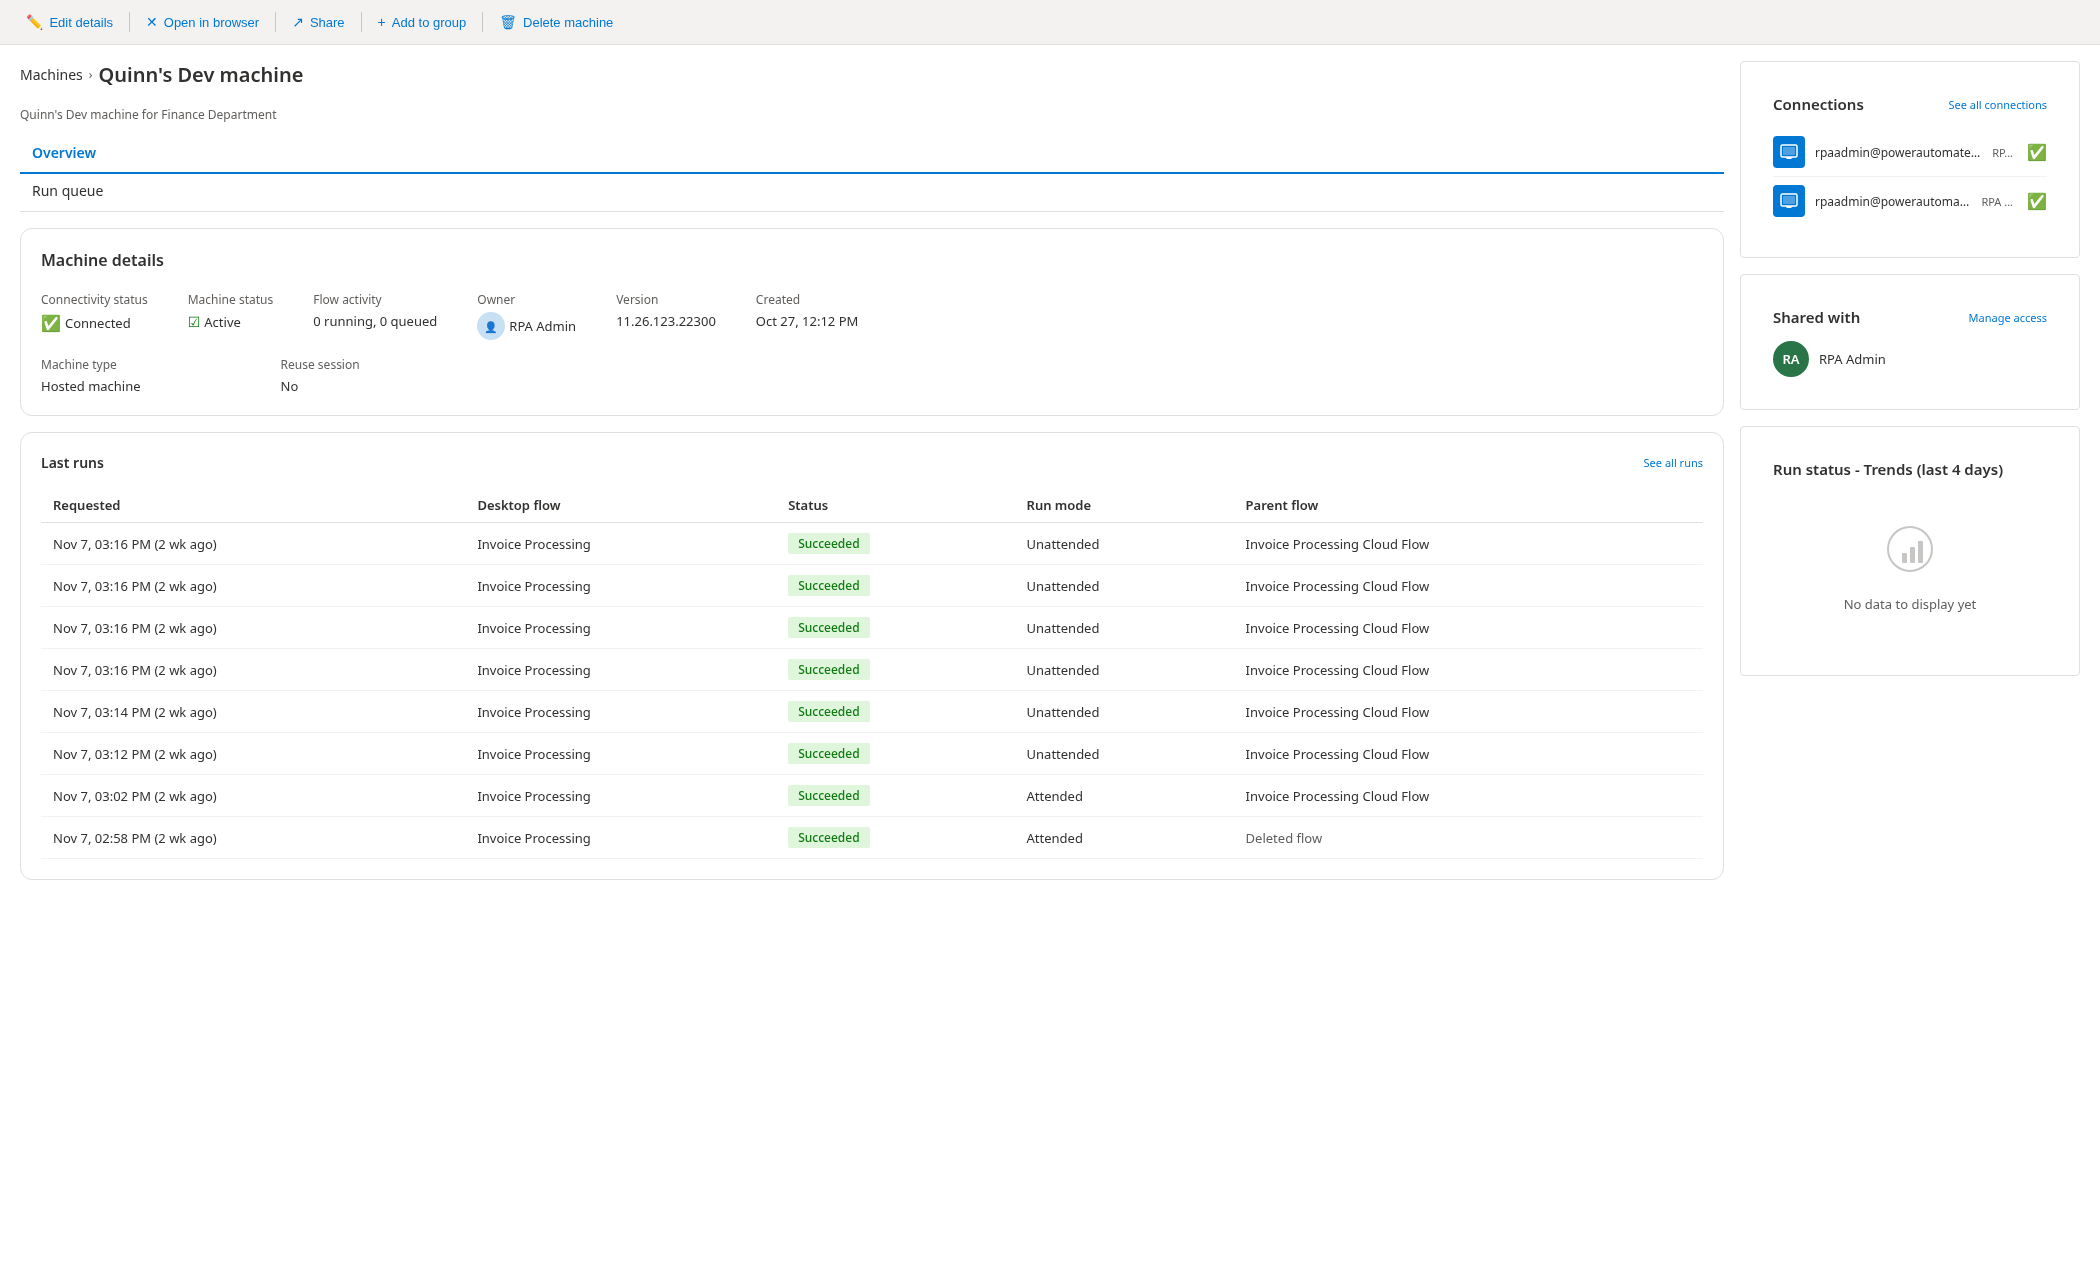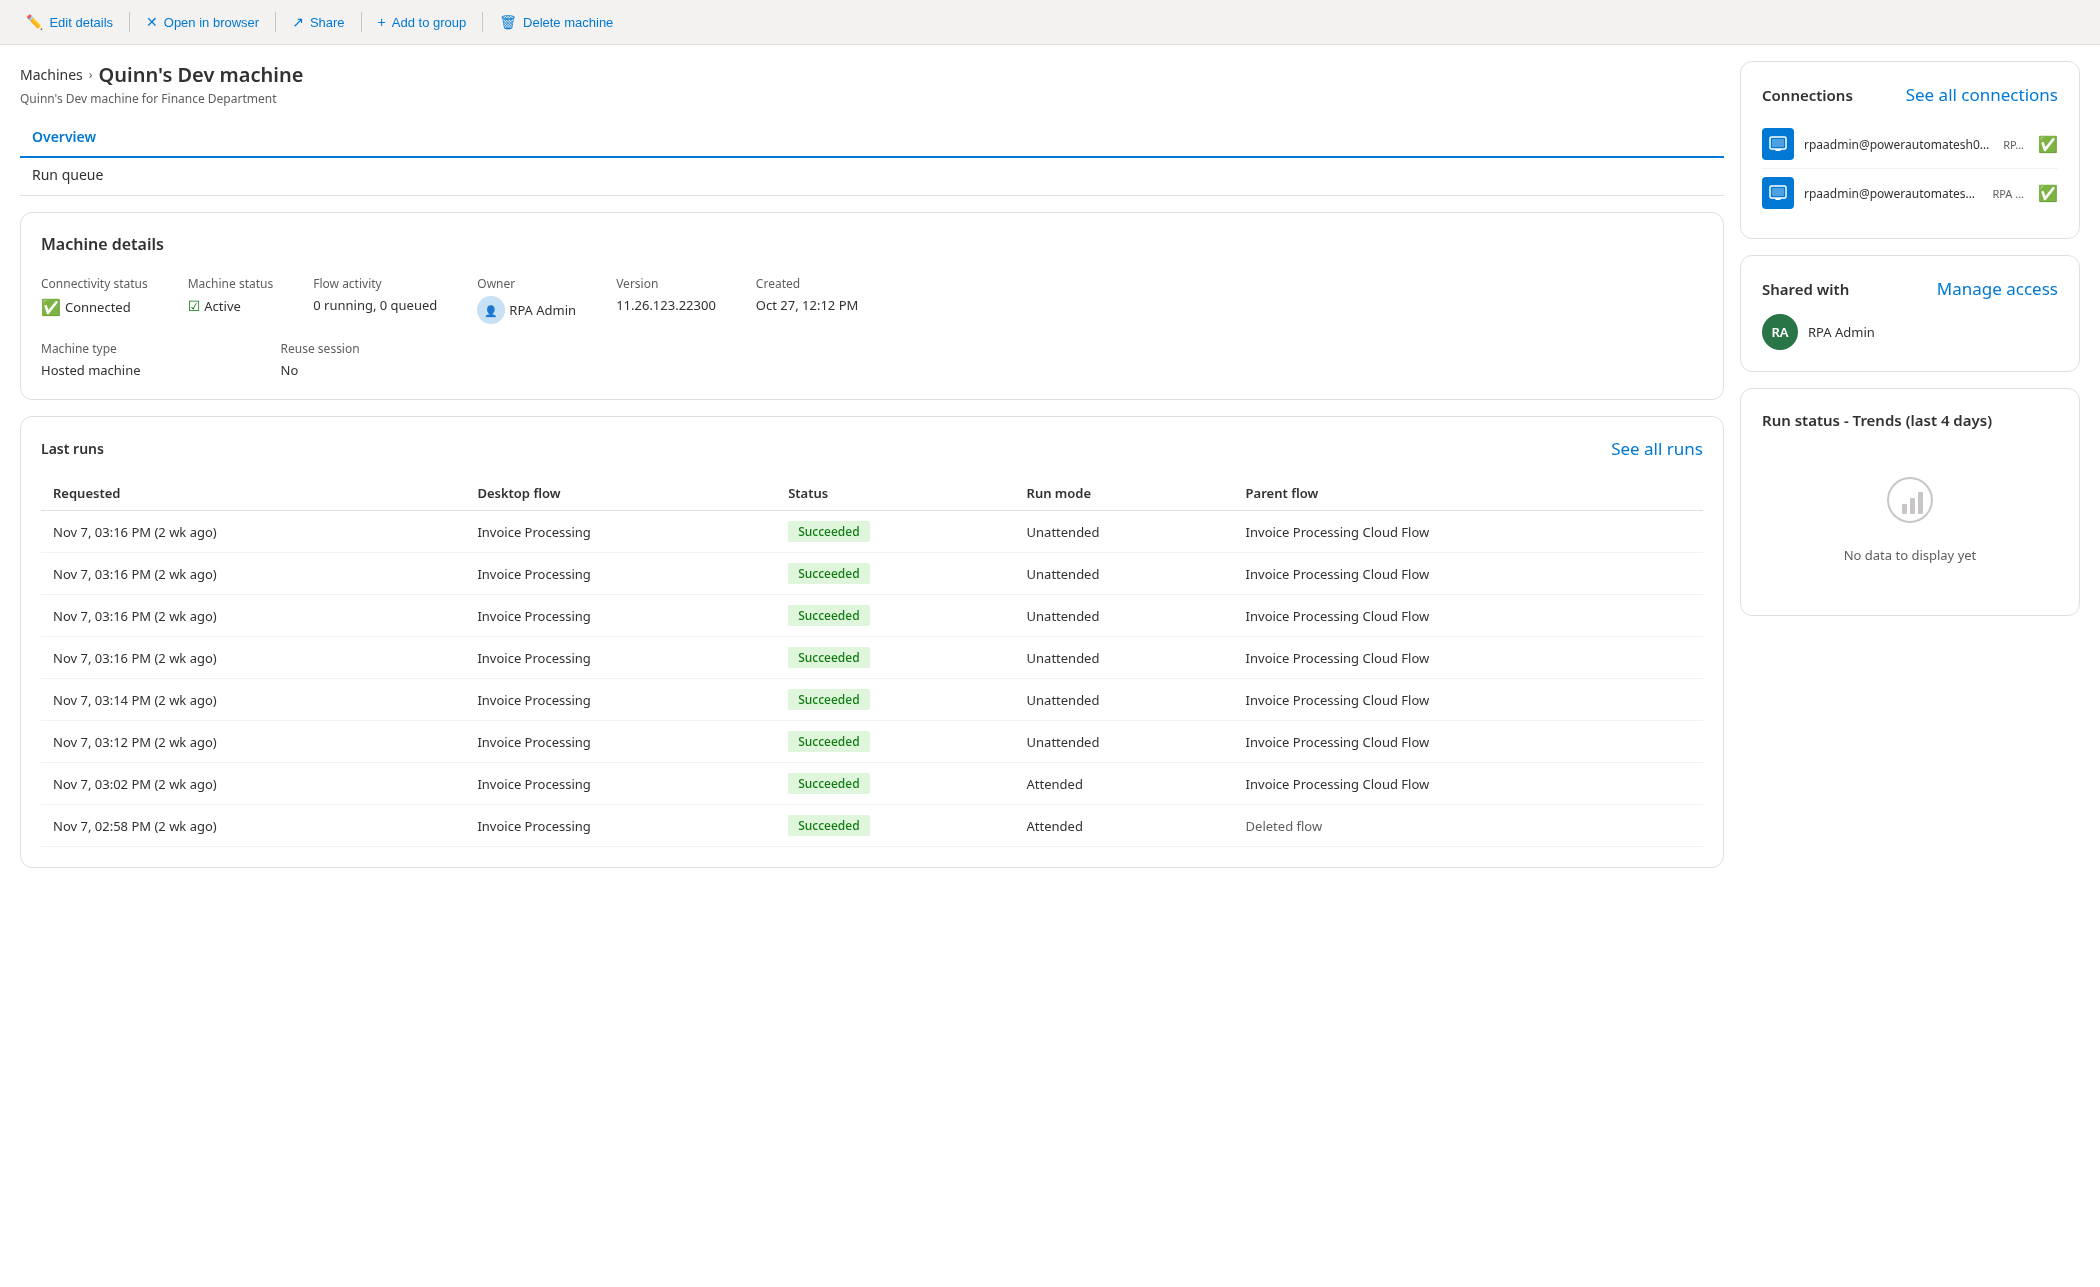--- a/index.html
+++ b/index.html
@@ -16,21 +16,21 @@
       color: #0078d4; font-size: 13px; border-radius: 2px;
     }
     .toolbar-btn .icon { font-size: 14px; }
 
     
     .main { padding: 16px 20px; display: flex; gap: 16px; }
     .left-panel { flex: 1; min-width: 0; }
     .right-panel { width: 340px; flex-shrink: 0; display: flex; flex-direction: column; gap: 16px; }
 
     
-    .breadcrumb { display: flex; align-items: center; gap: 6px; margin-bottom: 2px; }
+    .breadcrumb { display: flex; align-items: center; gap: 6px; margin-bottom: 18px; }
     .breadcrumb-machines { color: #323130; font-size: 14px; }
     .breadcrumb-sep { color: #605e5c; font-size: 12px; }
     .breadcrumb-current { font-size: 20px; font-weight: 600; color: #323130; }
     .page-subtitle { font-size: 12px; color: #605e5c; margin-bottom: 12px; }
 
     
     .tabs { display: flex; gap: 0; border-bottom: 1px solid #e1dfdd; margin-bottom: 16px; flex-direction: column; }
     .tab {
       padding: 8px 12px 10px; font-size: 14px; cursor: pointer; color: #323130;
       border-bottom: 2px solid transparent; margin-bottom: -1px;
@@ -49,36 +49,36 @@
     .detail-item { display: flex; flex-direction: column; gap: 4px; }
     .detail-label { font-size: 12px; color: #605e5c; font-weight: 400; }
     .detail-value { font-size: 13px; color: #323130; display: flex; align-items: center; gap: 4px; }
     .status-icon-connected { color: #107c10; font-size: 16px; }
     .status-icon-active { color: #107c10; font-size: 14px; }
     .owner-avatar { width: 28px; height: 28px; border-radius: 50%; background: #c7e0f4; display: flex; align-items: center; justify-content: center; font-size: 11px; color: #0078d4; }
 
     
     .section-header { display: flex; justify-content: space-between; align-items: center; margin-bottom: 16px; }
     .section-title { font-size: 14px; font-weight: 600; }
-    .link { color: #0078d4; text-decoration: none; font-size: 17px; cursor: pointer; }
+    .link { color: #0078d4; text-decoration: none; font-size: 11px; cursor: pointer; }
 
     
     .runs-table { width: 100%; border-collapse: collapse; }
     .runs-table th {
       text-align: left; font-size: 13px; font-weight: 600; color: #323130;
       padding: 8px 12px; border-bottom: 1px solid #e1dfdd;
     }
     .runs-table td { padding: 10px 12px; font-size: 13px; border-bottom: 1px solid #f3f2f1; color: #323130; }
     .status-badge {
       display: inline-block; padding: 2px 10px; border-radius: 2px;
       font-size: 12px; font-weight: 500; background: #dff6dd; color: #107c10;
     }
 
     
-    .right-card { background: #fff; border: 1px solid #e1dfdd; border-radius: 12px; padding: 21px; }
+    .right-card { background: #fff; border: 1px solid #e1dfdd; border-radius: 4px; padding: 32px; }
     .right-card-header { display: flex; justify-content: space-between; align-items: center; margin-bottom: 14px; }
     .right-card-title { font-size: 15px; font-weight: 600; }
 
     
     .connection-item { display: flex; align-items: center; gap: 10px; padding: 8px 0; border-bottom: 1px solid #f3f2f1; }
     .connection-item:last-child { border-bottom: none; }
     .conn-icon { width: 32px; height: 32px; background: #0078d4; border-radius: 4px; display: flex; align-items: center; justify-content: center; color: white; font-size: 16px; flex-shrink: 0; }
     .conn-text { flex: 1; min-width: 0; font-size: 12px; color: #323130; overflow: hidden; text-overflow: ellipsis; white-space: nowrap; }
     .conn-badge { font-size: 11px; color: #605e5c; flex-shrink: 0; margin-right: 4px; }
     .conn-status-ok { color: #107c10; font-size: 16px; flex-shrink: 0; }

